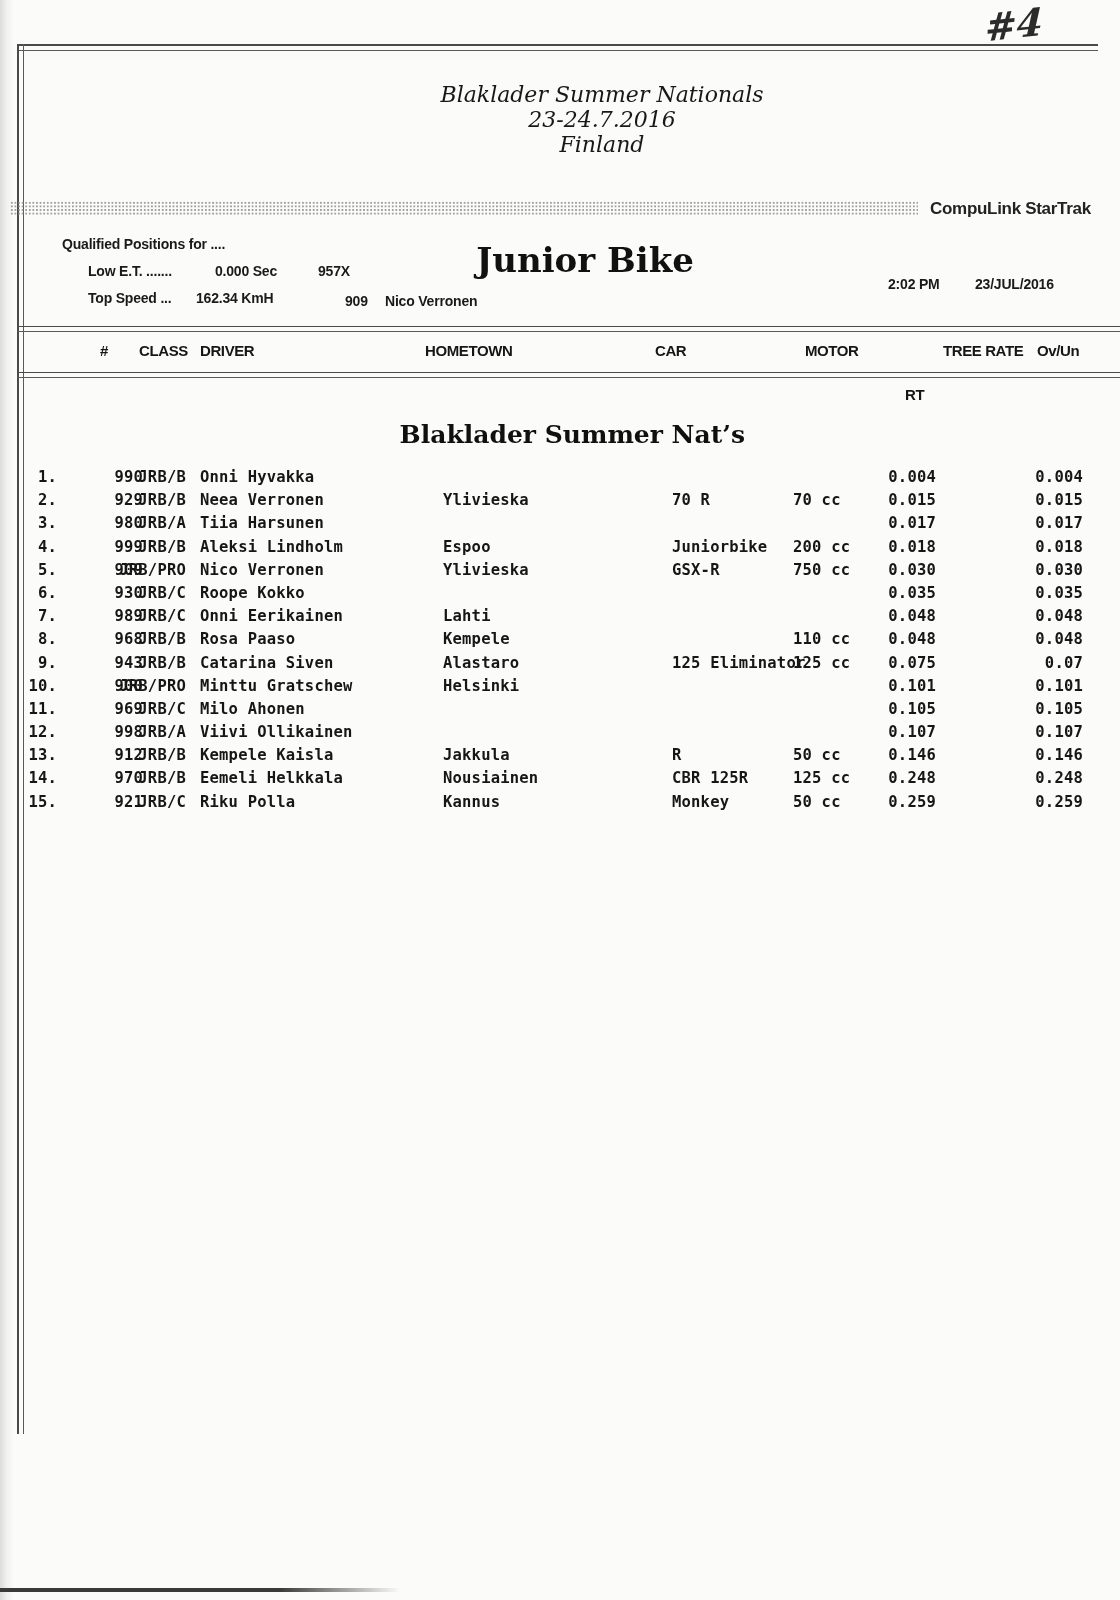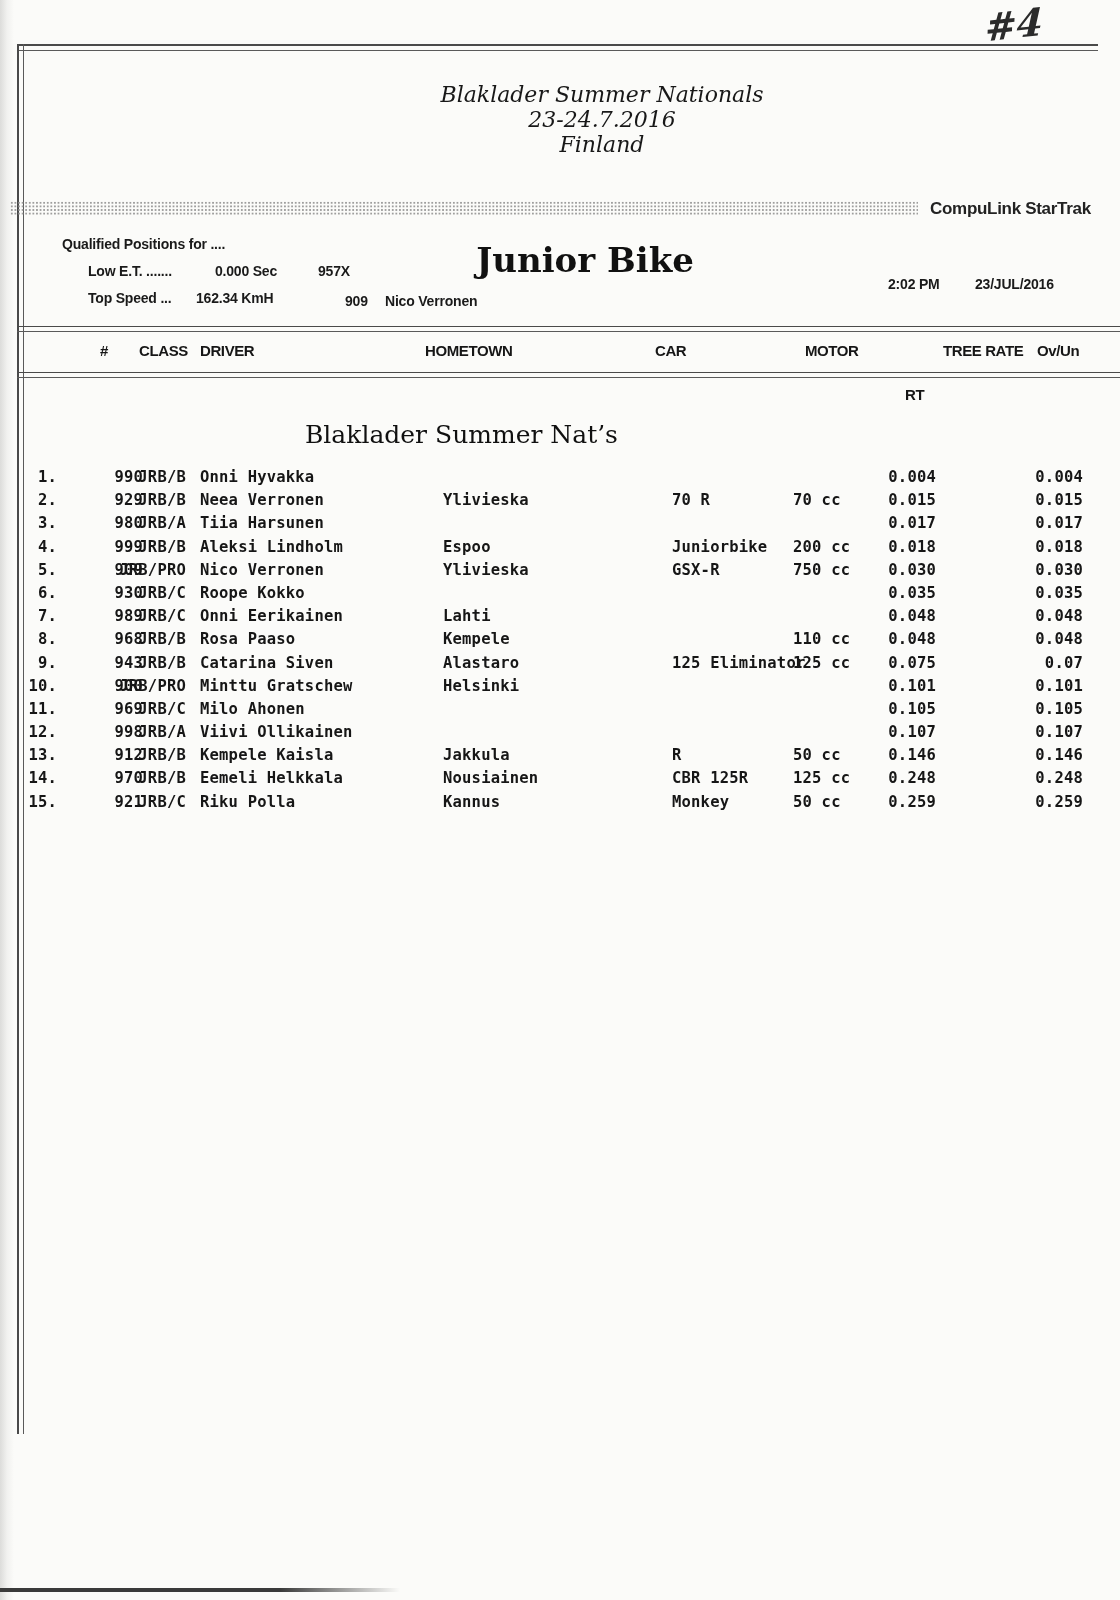--- a/index.html
+++ b/index.html
@@ -34,22 +34,22 @@
     font-family:"DejaVu Serif",serif;font-weight:bold;font-size:34px;color:#111;}
   
   .hline1{position:absolute;left:17px;top:326px;width:1103px;height:4px;
     border-top:1.7px solid #4a4a4a;border-bottom:1.5px solid #5a5a5a;}
   .hline2{position:absolute;left:17px;top:372px;width:1103px;height:4px;
     border-top:1.7px solid #4a4a4a;border-bottom:1.5px solid #5a5a5a;}
   .th{position:absolute;top:342px;font-size:15px;font-weight:bold;letter-spacing:-0.4px;color:#161616;}
   .hc0{left:100px;} .hc1{left:120px;margin-left:19px;} .hc2{left:200px;} .hc3{left:425px;}
   .hc4{left:655px;} .hc5{left:795px;margin-left:10px;} .hc6{left:905px;margin-top:44px;} .hc7{left:943px;} .hc8{left:1037px;}
   
-  .section-title{position:absolute;left:305px;top:420px;width:440px;text-align:left;
-    font-family:"DejaVu Serif",serif;font-weight:normal;font-size:25px;color:#101010;}
+  .section-title{position:absolute;left:305px;top:420px;width:440px;text-align:right;
+    font-family:"DejaVu Serif",serif;font-weight:bold;font-size:25px;color:#101010;}
   
   .rows{position:absolute;left:25px;top:468px;width:1075px;
     font-family:"DejaVu Sans Mono",monospace;font-size:15.5px;font-weight:bold;
     letter-spacing:0.2px;color:#161616;}
   .row{position:relative;height:23.2px;}
   .row span{position:absolute;top:0;white-space:nowrap;}
   .c-pos{left:0;width:32px;text-align:right;}
   .c-num{left:60px;width:58px;text-align:right;}
   .c-class{left:91px;width:70px;text-align:right;}
   .c-driver{left:175px;}

